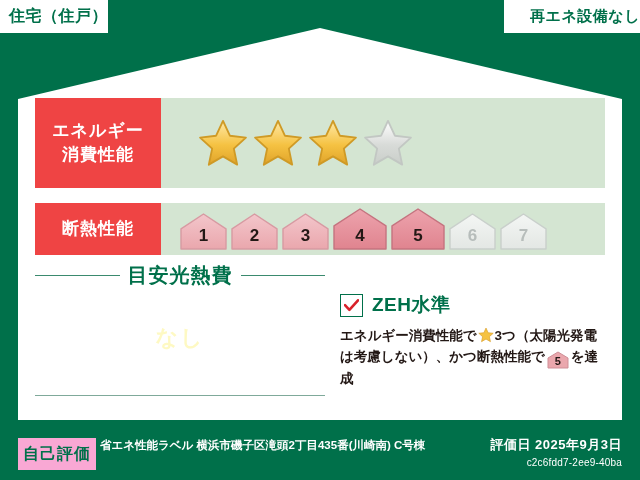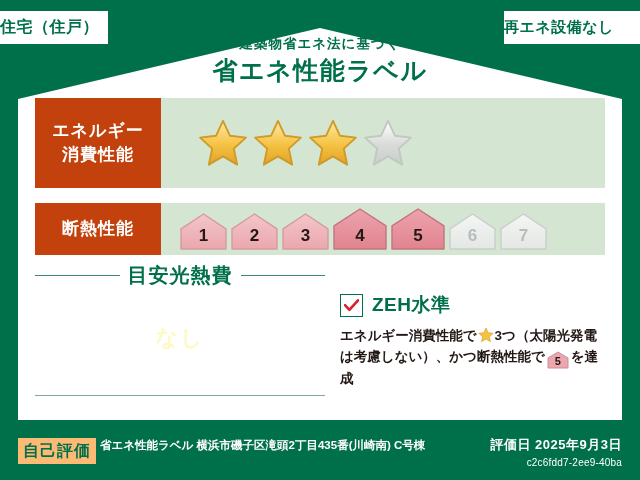--- a/index.html
+++ b/index.html
@@ -7,22 +7,22 @@
     width:640px;height:480px;overflow:hidden;
     background:#00704a;
     font-family:"Liberation Sans","DejaVu Sans",sans-serif;
     -webkit-font-smoothing:antialiased;
   }
   .label-root{position:relative;width:640px;height:480px;background:#00704a;}
 
   
   .corner-tag{
     position:absolute;top:0;background:#ffffff;
-    display:flex;align-items:center;justify-content:flex-start;
-    color:#00704a;font-weight:bold;letter-spacing:.5px;margin-top:11px;
+    display:flex;align-items:center;justify-content:flex-end;
+    color:#00704a;font-weight:bold;letter-spacing:.5px;
   }
   .tag-left{left:0;width:108px;height:33px;font-size:16px;}
   .tag-right{right:0;width:136px;height:33px;font-size:15px;}
 
   
   .roof-white{
     position:absolute;left:18px;top:28px;width:604px;height:392px;
     background:#ffffff;
     clip-path:polygon(0% 18.1%, 50% 0%, 100% 18.1%, 100% 100%, 0% 100%);
   }
@@ -42,21 +42,21 @@
     line-height:16px;
   }
   .heading-main{
     color:#00704a;font-size:25px;font-weight:bold;letter-spacing:1.5px;
     line-height:32px;margin-top:2px;
   }
 
   
   .row{position:absolute;display:flex;align-items:stretch;}
   .row-label{
-    background:#c2410c;color:#ffffff;font-weight:bold;
+    background:#ef4444;color:#ffffff;font-weight:bold;
     display:flex;flex-direction:column;align-items:center;justify-content:center;
     font-size:17px;line-height:24px;letter-spacing:1px;
     flex:0 0 auto;
   }
   .row-body{
     background:#d4e5d2;flex:1 1 auto;display:flex;align-items:center;
   }
 
   .row-energy{left:35px;top:98px;width:570px;height:90px;}
   .row-energy .row-label{width:126px;}
@@ -117,21 +117,21 @@
   }
   .inline-house svg{position:absolute;left:0;top:0;}
   .inline-house i{
     position:relative;z-index:2;font-style:normal;font-size:11px;font-weight:bold;
     color:#231815;display:block;text-align:center;line-height:21px;
   }
 
   
   .footer{position:absolute;left:0;top:428px;width:640px;height:52px;}
   .self-eval{
-    position:absolute;left:18px;top:10px;width:78px;height:26px;background:#fdba74;
+    position:absolute;left:18px;top:10px;width:78px;height:32px;background:#f9a8d4;
     color:#00704a;font-weight:bold;font-size:16px;letter-spacing:1px;
     display:flex;align-items:center;justify-content:center;
   }
   .address{
     position:absolute;left:100px;top:9px;width:330px;
     color:#ffffff;font-size:11.5px;line-height:16px;font-weight:bold;
   }
   .eval-date{
     position:absolute;right:18px;top:8px;text-align:right;color:#ffffff;
   }
@@ -146,24 +146,20 @@
   <div class="corner-tag tag-left">
     <span>住宅（住戸）</span>
   </div>
   <div class="corner-tag tag-right">
     <span>再エネ設備なし</span>
   </div>
 
   <div class="roof-white"></div>
   <div class="roof-inner"></div>
 
-  <div class="heading-wrap">
-    <div class="heading-sub">建築物省エネ法に基づく</div>
-    <div class="heading-main">省エネ性能ラベル</div>
-  </div>
 
   <div class="row row-energy">
     <div class="row-label">
       <span>エネルギー</span>
       <span>消費性能</span>
     </div>
     <div class="row-body">
       <div class="stars" id="stars-container">
           <span class="star"><svg width="52" height="50" viewBox="0 0 24 24" aria-hidden="true">
               <defs>

